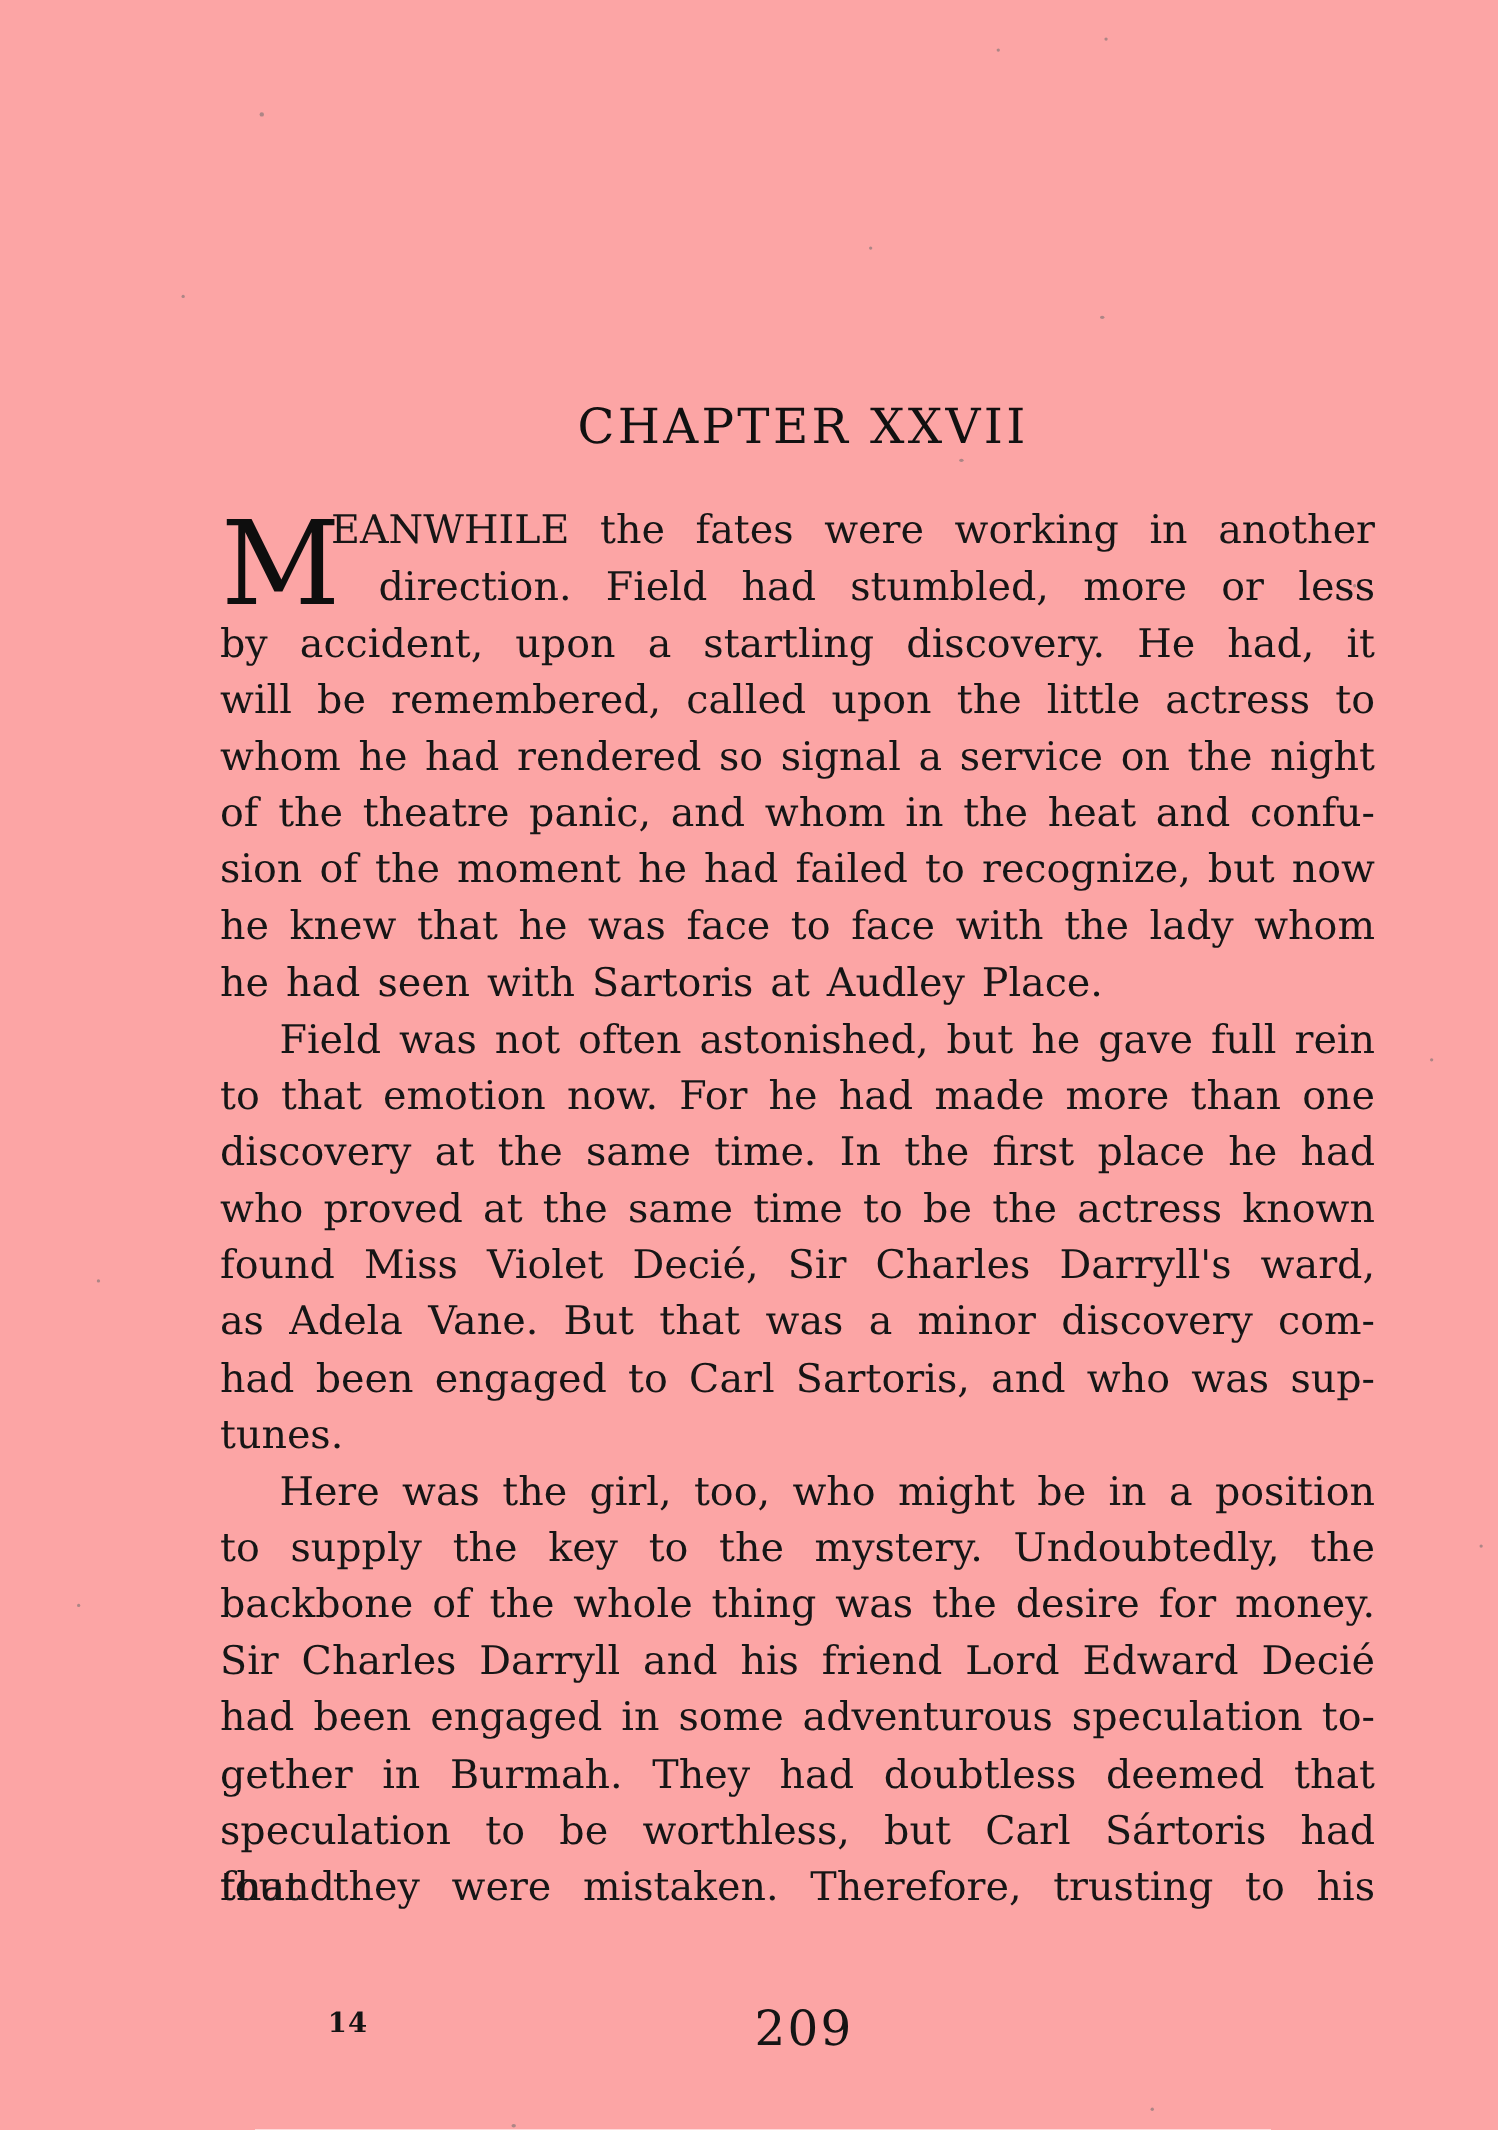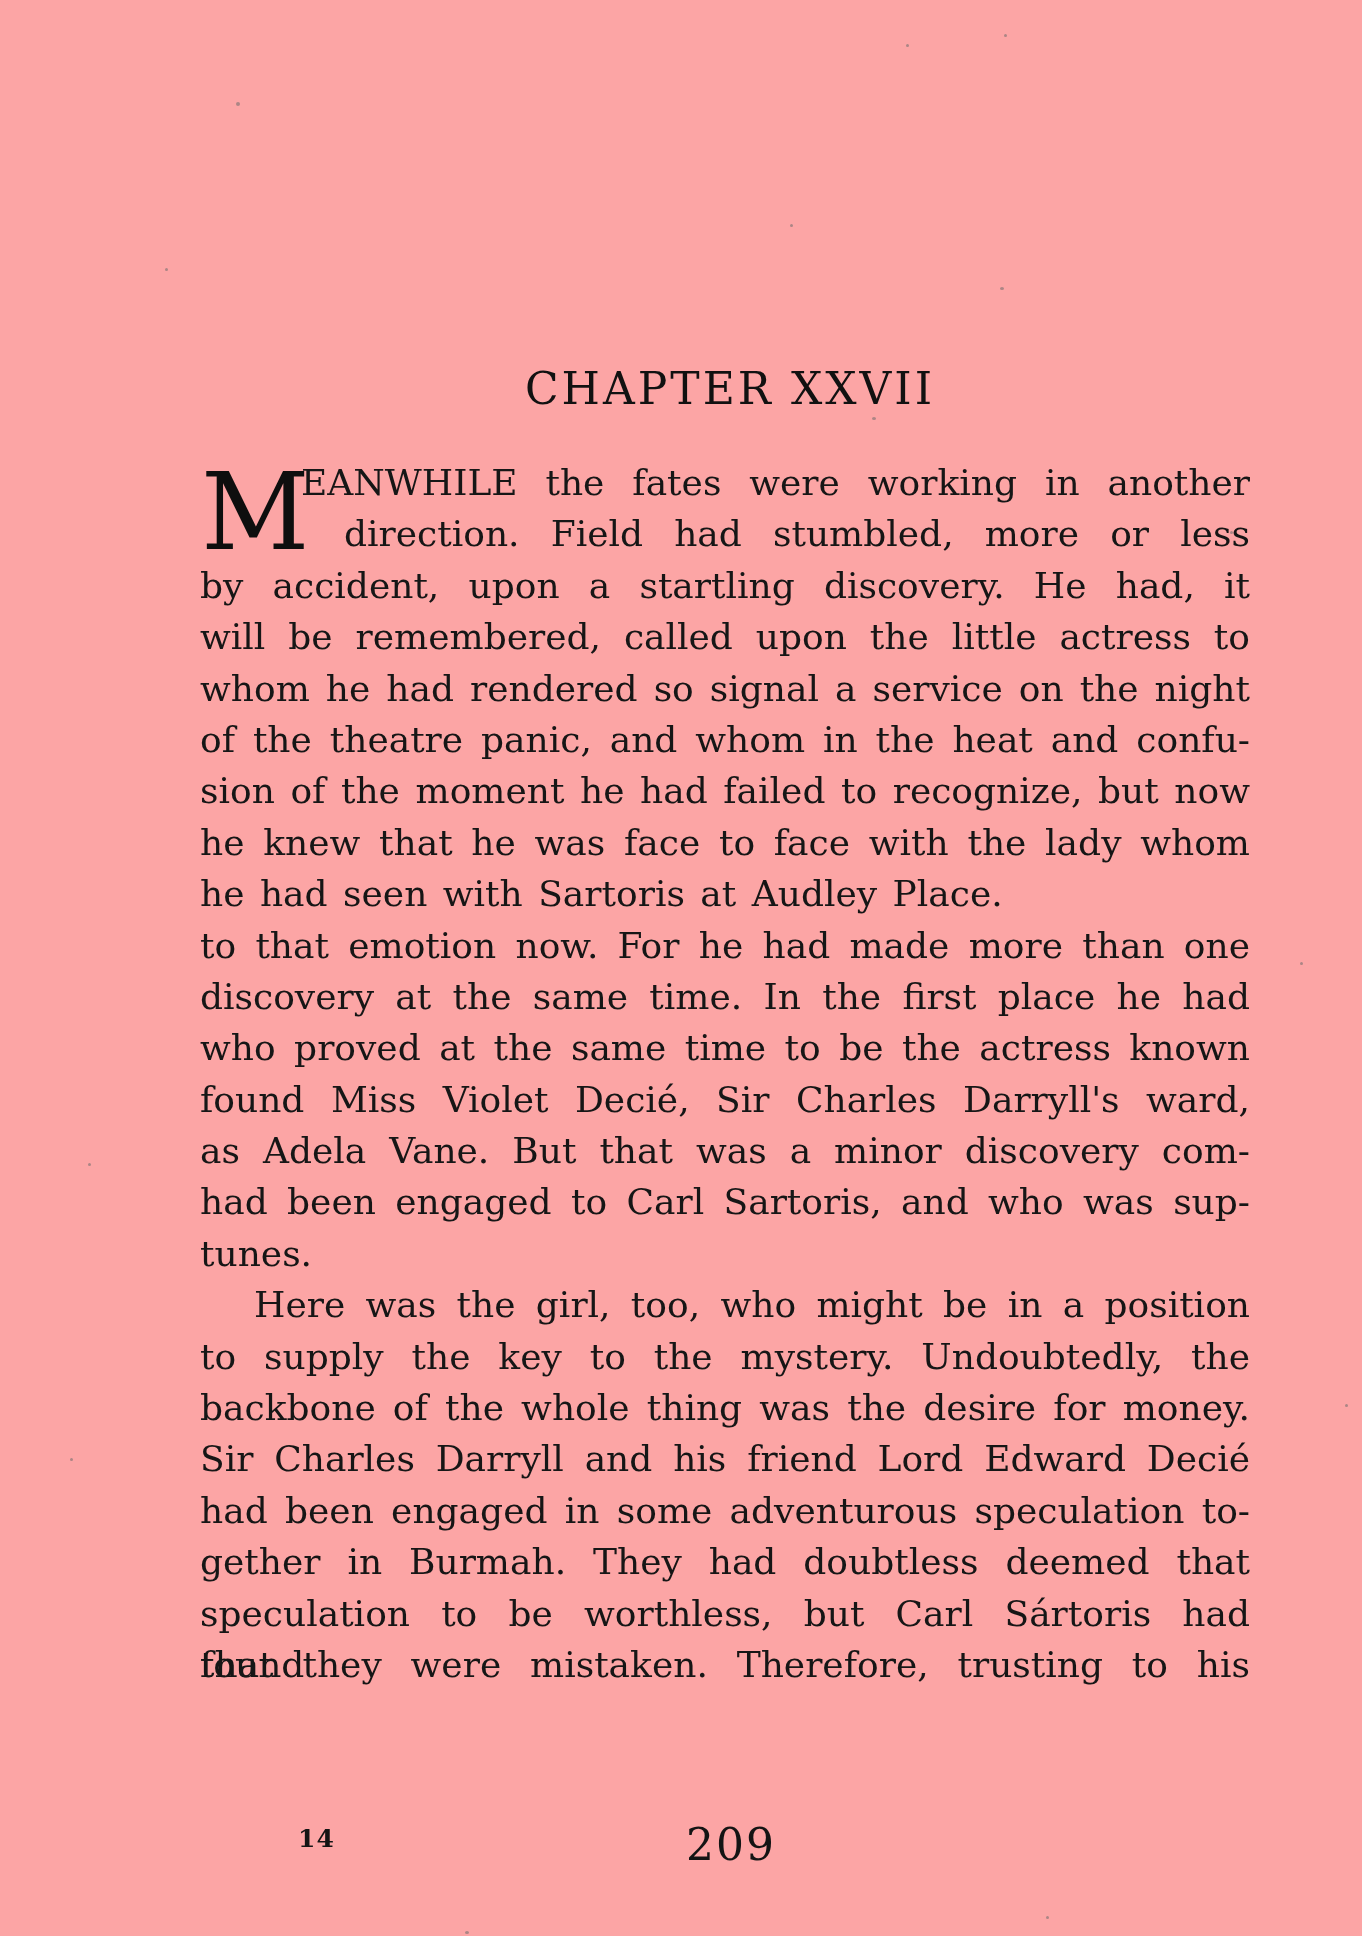--- a/index.html
+++ b/index.html
@@ -116,20 +116,21 @@
         <div class="line dc2">direction. Field had stumbled, more or less</div>
         <div class="line">by accident, upon a startling discovery. He had, it</div>
         <div class="line">will be remembered, called upon the little actress to</div>
         <div class="line">whom he had rendered so signal a service on the night</div>
         <div class="line">of the theatre panic, and whom in the heat and confu-</div>
         <div class="line">sion of the moment he had failed to recognize, but now</div>
         <div class="line">he knew that he was face to face with the lady whom</div>
         <div class="line no-just">he had seen with Sartoris at Audley Place.</div>
       </div>
       <div class="para">
+        <div class="line indent">Field was not often astonished, but he gave full rein</div>
         <div class="line">to that emotion now. For he had made more than one</div>
         <div class="line">discovery at the same time. In the first place he had</div>
         <div class="line">who proved at the same time to be the actress known</div>
         <div class="line">found Miss Violet Decié, Sir Charles Darryll's ward,</div>
         <div class="line">as Adela Vane. But that was a minor discovery com-</div>
         <div class="line">had been engaged to Carl Sartoris, and who was sup-</div>
         <div class="line no-just">tunes.</div>
       </div>
       <div class="para">
         <div class="line indent">Here was the girl, too, who might be in a position</div>

